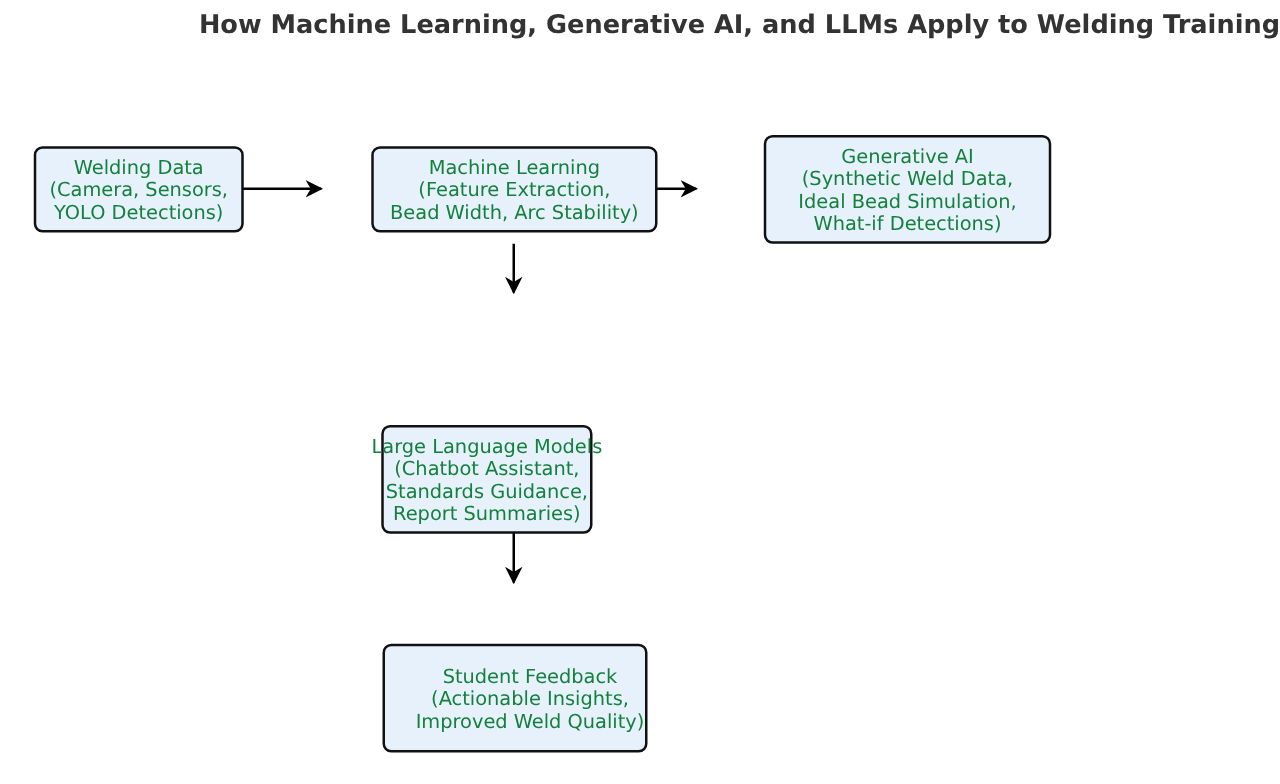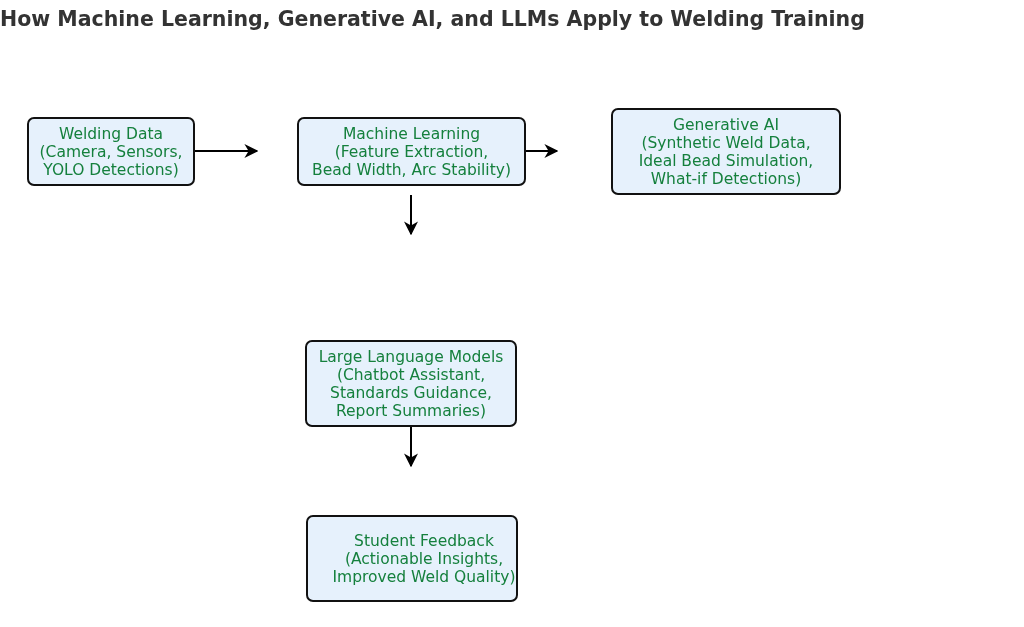--- a/index.html
+++ b/index.html
@@ -1,18 +1,18 @@
 <!DOCTYPE html>
 <html><head>
 <meta charset="utf-8">
 <style>
   html, body { margin: 0; padding: 0; background: #ffffff; }
   body { width: 1024px; height: 627px; position: relative; overflow: hidden;
          font-family: "DejaVu Sans", sans-serif; color: #333333; }
-  .title { position: absolute; left: 0; width: 1024px; top: 7px; text-align: left;
+  .title { position: absolute; left: 0; width: 1024px; top: 7px; text-align: right;
            font-family: "DejaVu Sans", sans-serif; font-weight: bold; font-size: 20.5px;
            color: #333333; letter-spacing: 0; }
   .node { position: absolute; box-sizing: border-box; background: #e6f1fc;
           border: 2.2px solid #111111; border-radius: 7px;
           display: flex; flex-direction: column; align-items: center; justify-content: center;
           text-align: center; font-size: 15.5px; line-height: 18px; color: #15803d; }
   .node span { display: block; white-space: nowrap; }
   svg.arrows { position: absolute; left: 0; top: 0; width: 1024px; height: 627px; pointer-events: none; }
 </style>
 </head>
@@ -44,21 +44,21 @@
   <span>Bead Width, Arc Stability)</span>
 </div>
 
 <div class="node" style="left:611px; top:108px; width:230px; height:87px;">
   <span>Generative AI</span>
   <span>(Synthetic Weld Data,</span>
   <span>Ideal Bead Simulation,</span>
   <span>What-if Detections)</span>
 </div>
 
-<div class="node" style="left:305px; top:340px; width:212px; height:87px;">
+<div class="node" style="left:305px; top:340px; width:169px; height:87px;">
   <span>Large Language Models</span>
   <span>(Chatbot Assistant,</span>
   <span>Standards Guidance,</span>
   <span>Report Summaries)</span>
 </div>
 
 <div class="node" style="left:306px; top:515px; width:212px; height:87px;padding-left:24px;">
   <span>Student Feedback</span>
   <span>(Actionable Insights,</span>
   <span>Improved Weld Quality)</span>

